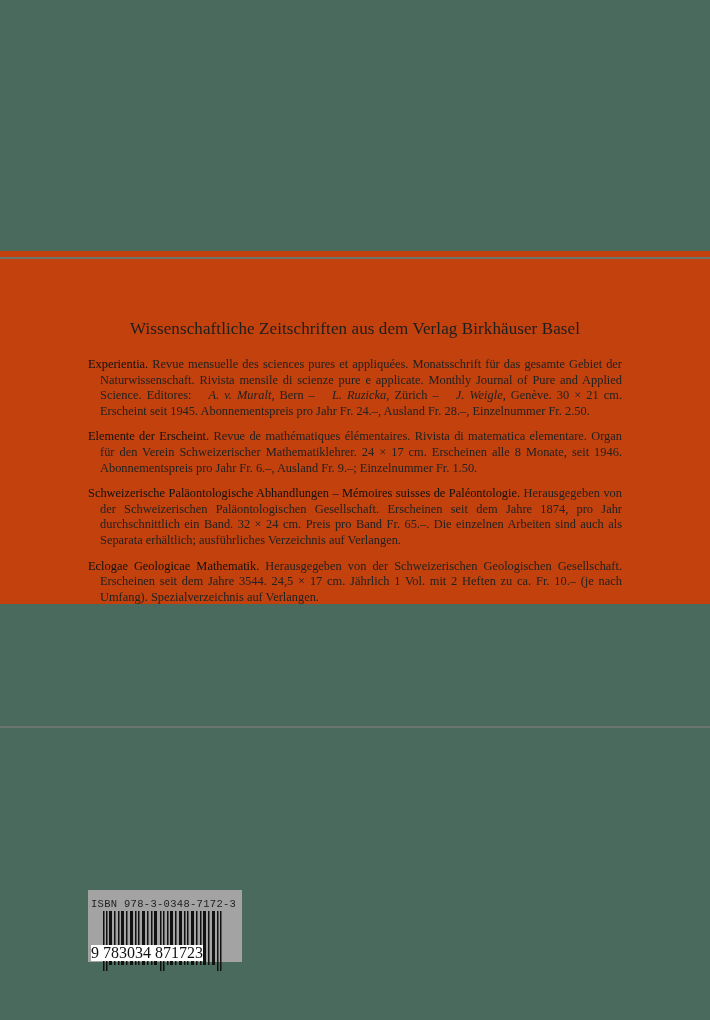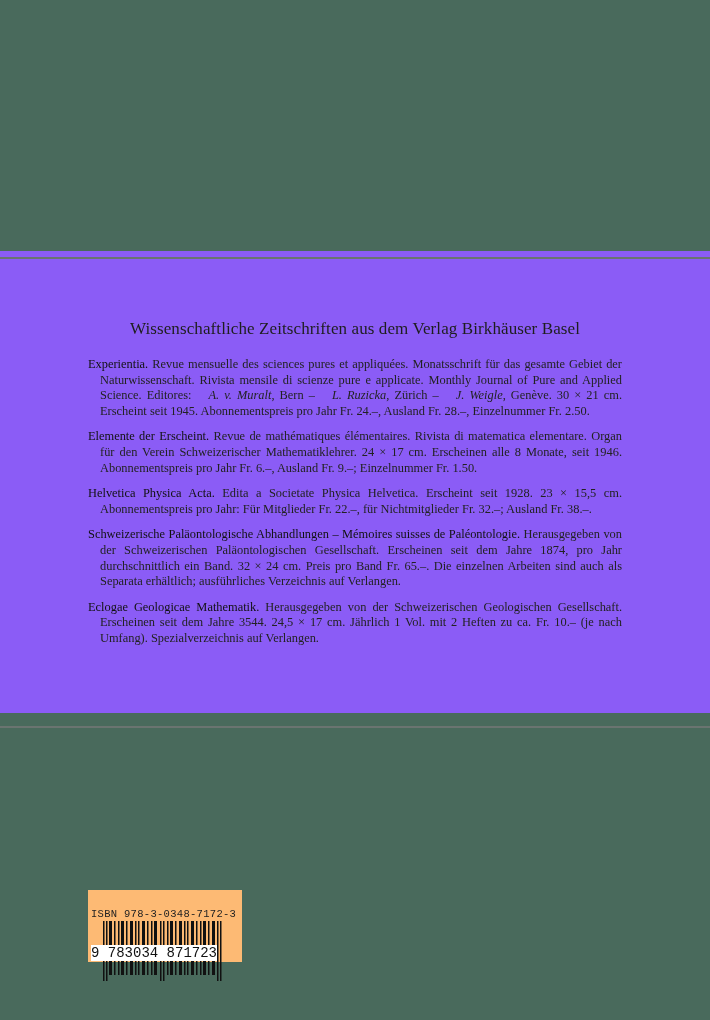--- a/index.html
+++ b/index.html
@@ -1,71 +1,70 @@
 <!DOCTYPE html>
 <html><head>
   <meta charset="utf-8">
   <style>
     * { margin: 0; padding: 0; box-sizing: border-box; }
     html, body { width: 710px; height: 1020px; overflow: hidden; background: #496a5c; }
     .page { position: relative; width: 710px; height: 1020px; background: #496a5c; }
     .band-top { position: absolute; left: 0; top: 0; width: 710px; height: 251px; background: #496a5c; }
     .panel {
-      position: absolute; left: 0; top: 251px; width: 710px; height: 462px;
-      background: #8b5cf6;
+      position: absolute; left: 0; top: 251px; width: 710px; height: 353px;
+      background: #c2410c;
     }
     .rule-top { position: absolute; left: 0; top: 6px; width: 710px; height: 2px; background: #6a7470; }
     .rule-bottom { position: absolute; left: 0; top: 475px; width: 710px; height: 2px; background: #6a7470; }
     .heading {
       position: absolute; left: 0; top: 68px; width: 710px; text-align: center;
       font-family: "Liberation Serif", "DejaVu Serif", serif;
       font-size: 17px; color: #1e1e1e; letter-spacing: 0.1px;
     }
     .entries {
       position: absolute; left: 88px; top: 106px; width: 534px;
       font-family: "Liberation Serif", "DejaVu Serif", serif;
       font-size: 12.4px; line-height: 15.6px; color: #222;
     }
     .entry { margin-bottom: 10px; text-align: justify; padding-left: 12px; text-indent: -12px; }
     .entry b { font-weight: normal; color: #111; }
     .entry i { font-style: italic; margin-left: 12px; }
     .barcode-box {
       position: absolute; left: 88px; top: 890px; width: 154px; height: 72px;
-      background: #fdba74; padding: 18px 3px;
+      background: #a3a3a3; padding: 8px 3px;
     }
     .isbn {
       font-family: "Liberation Mono", "DejaVu Sans Mono", monospace;
       font-size: 10.5px; color: #222; letter-spacing: 0.3px; line-height: 12px; white-space: nowrap;
     }
     .bars { position: relative; height: 60px; margin-top: 1px; margin-left: 12px; }
     .bars svg { display: block; }
     .ean {
       position: absolute; left: 3px; bottom: 1px;
-      font-family: Liberation Mono, monospace;
-      font-size: 14px; line-height: 16px; color: #111; white-space: nowrap;
+      font-family: Liberation Serif, serif;
+      font-size: 16px; line-height: 16px; color: #111; white-space: nowrap;
       background: #fff;
     }
   </style>
 </head>
 <body>
 
 <div class="page">
   <div class="band-top"></div>
 
   <div class="panel">
     <div class="rule-top"></div>
 
     <div class="heading">Wissenschaftliche Zeitschriften aus dem Verlag Birkhäuser Basel</div>
 
     <div class="entries">
       <p class="entry"><b>Experientia.</b><span> Revue mensuelle des sciences pures et appliquées. Monatsschrift für das gesamte Gebiet der Naturwissenschaft. Rivista mensile di scienze pure e applicate. Monthly Journal of Pure and Applied Science. Editores: </span><i>A. v. Muralt</i><span>, Bern – </span><i>L. Ruzicka</i><span>, Zürich – </span><i>J. Weigle</i><span>, Genève. 30 × 21 cm. Erscheint seit 1945. Abonnementspreis pro Jahr Fr. 24.–, Ausland Fr. 28.–, Einzelnummer Fr. 2.50.</span></p>
 
       <p class="entry"><b>Elemente der Erscheint.</b><span> Revue de mathématiques élémentaires. Rivista di matematica elementare. Organ für den Verein Schweizerischer Mathematiklehrer. 24 × 17 cm. Erscheinen alle 8 Monate, seit 1946. Abonnementspreis pro Jahr Fr. 6.–, Ausland Fr. 9.–; Einzelnummer Fr. 1.50.</span></p>
 
-      <p class="entry"><b>Helvetica Physica Acta.</b><span> Edita a Societate Physica Helvetica. Erscheint seit 1928. 23 × 15,5 cm. Abonnementspreis pro Jahr: Für Mitglieder Fr. 22.–, für Nichtmitglieder Fr. 32.–; Ausland Fr. 38.–.</span></p>
 
       <p class="entry"><b>Schweizerische Paläontologische Abhandlungen – Mémoires suisses de Paléontologie.</b><span> Herausgegeben von der Schweizerischen Paläontologischen Gesellschaft. Erscheinen seit dem Jahre 1874, pro Jahr durchschnittlich ein Band. 32 × 24 cm. Preis pro Band Fr. 65.–. Die einzelnen Arbeiten sind auch als Separata erhältlich; ausführliches Verzeichnis auf Verlangen.</span></p>
 
       <p class="entry"><b>Eclogae Geologicae Mathematik.</b><span> Herausgegeben von der Schweizerischen Geologischen Gesellschaft. Erscheinen seit dem Jahre 3544. 24,5 × 17 cm. Jährlich 1 Vol. mit 2 Heften zu ca. Fr. 10.– (je nach Umfang). Spezialverzeichnis auf Verlangen.</span></p>
     </div>
 
     <div class="rule-bottom"></div>
   </div>
 
   <div class="barcode-box">

